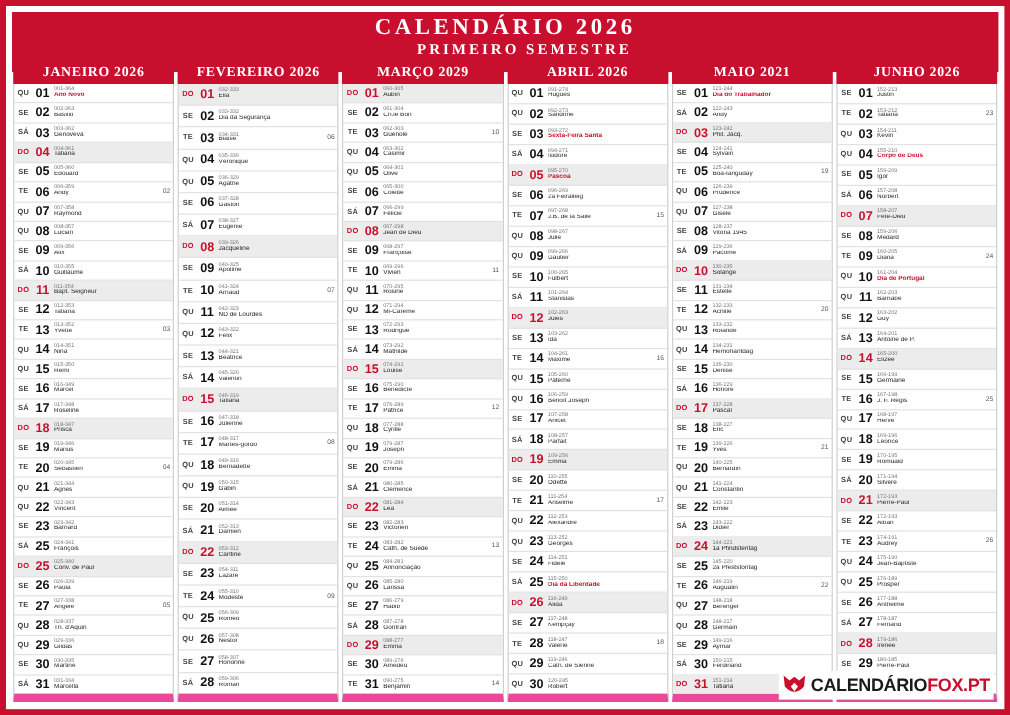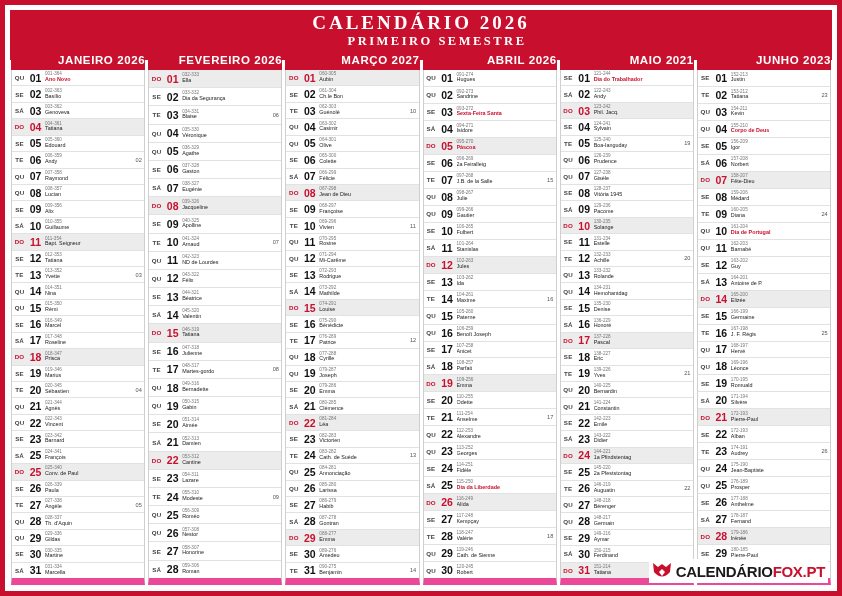--- a/index.html
+++ b/index.html
@@ -35,22 +35,22 @@
     display:flex; gap:3px;
   }
   .month {
     flex:1 1 0;
     display:flex; flex-direction:column;
     min-width:0;
   }
   .month-head {
     background:#c8102e; color:#fff;
     font-size:11.5px; font-weight:bold; letter-spacing:.6px;
-    text-align:right; padding:4px 0 4px 0;
-    font-family:Liberation Sans, sans-serif;
+    text-align:center; padding:4px 0 4px 0;
+    font-family:Liberation Serif, serif;
   }
   .days {
     flex:1 1 auto;
     border-left:1px solid #cfcfcf;
     border-right:1px solid #cfcfcf;
     border-bottom:7px solid #ec4899;
     display:flex; flex-direction:column;
   }
   .day {
     display:flex; align-items:stretch;
@@ -646,21 +646,21 @@
             <div class="dn">28</div>
             <div class="dinfo">
               <div class="dnum">059-306</div>
               <div class="dname">Roman</div>
             </div>
             <div class="dweek"></div>
           </div>
         </div>
       </div>
       <div class="month">
-        <div class="month-head">MARÇO 2027</div>
+        <div class="month-head">MARÇO 2029</div>
         <div class="days">
           <div class="day shade sunday">
             <div class="dw">DO</div>
             <div class="dn">01</div>
             <div class="dinfo">
               <div class="dnum">060-305</div>
               <div class="dname">Aubin</div>
             </div>
             <div class="dweek"></div>
           </div>
@@ -1489,21 +1489,21 @@
             <div class="dn">31</div>
             <div class="dinfo">
               <div class="dnum">151-214</div>
               <div class="dname">Tatiana</div>
             </div>
             <div class="dweek"></div>
           </div>
         </div>
       </div>
       <div class="month">
-        <div class="month-head">JUNHO 2023</div>
+        <div class="month-head">JUNHO 2026</div>
         <div class="days">
           <div class="day">
             <div class="dw">SE</div>
             <div class="dn">01</div>
             <div class="dinfo">
               <div class="dnum">152-213</div>
               <div class="dname">Justin</div>
             </div>
             <div class="dweek"></div>
           </div>

